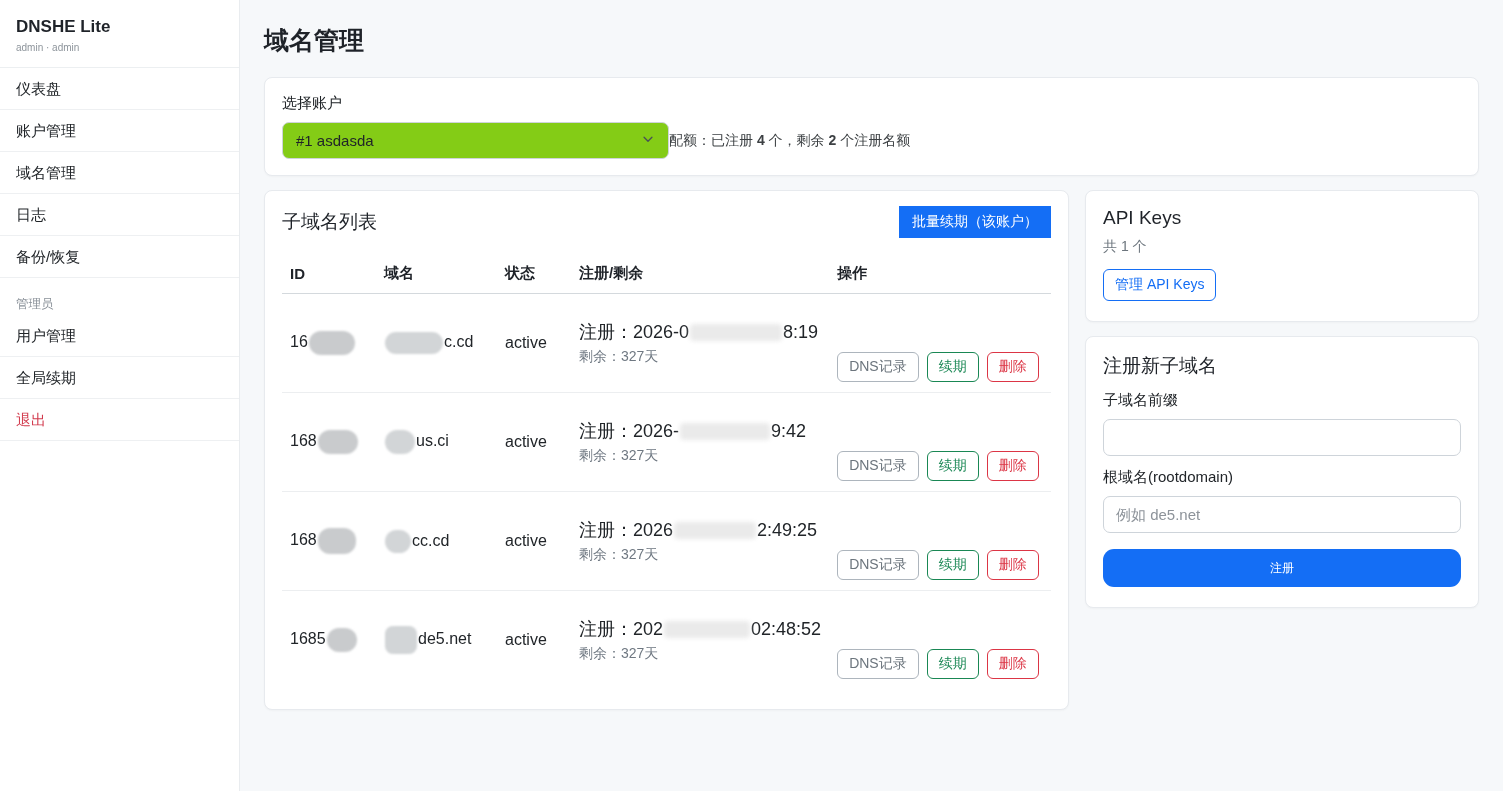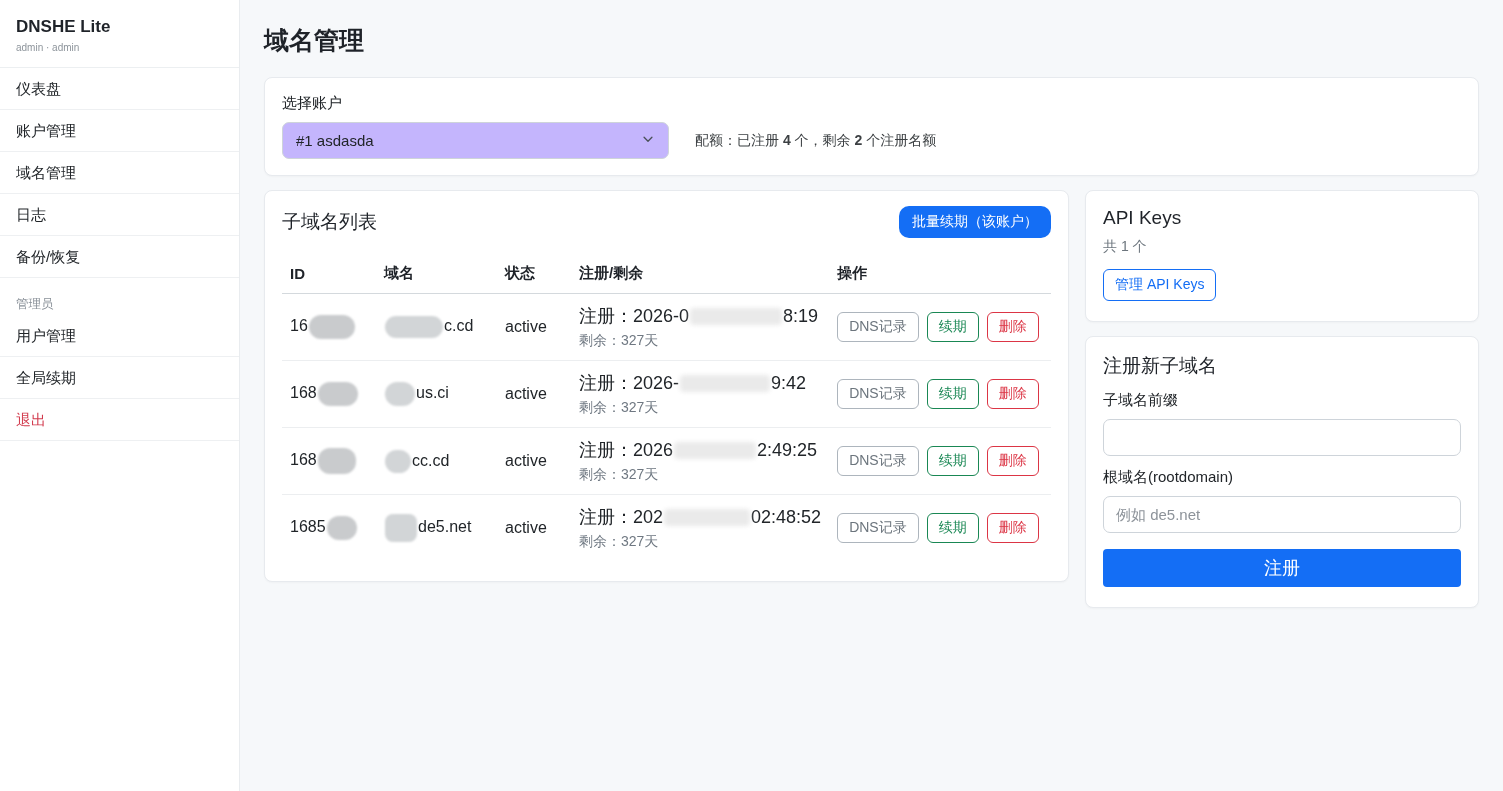--- a/index.html
+++ b/index.html
@@ -34,53 +34,53 @@
   .card {
     background: #ffffff; border: 1px solid #e7eaee; border-radius: 8px;
     box-shadow: 0 1px 2px rgba(0,0,0,0.03);
   }
 
   
   .account-card { padding: 16px 17px; margin-bottom: 14px; }
   .field-label { font-size: 15px; color: #212529; margin-bottom: 9px; }
   .account-row { display: flex; align-items: flex-end; }
   .select-box {
-    width: 387px; height: 37px; background: #c4b5fd;
+    width: 387px; height: 37px; background: #84cc16;
     border: 1px solid #ced4da; border-radius: 7px;
     display: flex; align-items: center; justify-content: space-between;
     padding: 12px 13px; font-size: 15px; cursor: pointer; text-align: right;
   }
-  .quota { font-size: 14px; color: #3c4043; margin-left: 26px; margin-bottom: 9px; }
+  .quota { font-size: 14px; color: #3c4043; margin-left: 0; margin-bottom: 9px; }
   .quota b { font-weight: 700; }
 
   
   .content-row { display: flex; gap: 16px; align-items: flex-start; }
 
   
   .subdomain-card { width: 805px; padding: 15px 17px 20px; }
   .card-head { display: flex; justify-content: space-between; align-items: center; }
   .card-title { font-size: 19px; font-weight: 500; color: #1f2329; }
   .btn-primary {
-    background: #146ef5; color: #fff; border: none; border-radius: 10px;
+    background: #146ef5; color: #fff; border: none; border-radius: 0;
     padding: 7px 13px; font-size: 14px; cursor: pointer;
   }
   table { width: 100%; border-collapse: collapse; margin-top: 16px; }
   th {
     text-align: left; font-size: 15px; font-weight: 700; color: #1f2329;
     padding: 10px 8px; border-bottom: 1px solid #d4d9dd;
   }
   td { padding: 10px 8px; border-bottom: 1px solid #eceef0; vertical-align: middle; }
   tr:last-child td { border-bottom: none; }
   .col-id { width: 94px; } .col-domain { width: 121px; } .col-status { width: 74px; }
   .col-reg { width: 244px; }
   .cell-id, .cell-domain { font-size: 16px; white-space: nowrap; }
   .cell-status { font-size: 16px; }
   .reg-line { font-size: 18px; color: #212529; white-space: nowrap; }
   .remain-line { font-size: 14px; color: #6f7882; margin-top: 4px; }
-  .actions { display: flex; gap: 8px; align-items: center; }
+  .actions { display: flex; gap: 8px; align-items: center; margin-top: 48px; }
   .btn-outline {
     background: #fff; border-radius: 6px; padding: 5px 11px;
     font-size: 14px; cursor: pointer; white-space: nowrap;
   }
   .btn-dns { color: #6c757d; border: 1px solid #adb5bd; }
   .btn-renew { color: #198754; border: 1px solid #198754; }
   .btn-del { color: #dc3545; border: 1px solid #dc3545; }
 
   
   .redact {
@@ -106,21 +106,21 @@
   .register-card .card-title { margin-bottom: 4px; }
   .form-label { font-size: 15px; color: #212529; margin: 12px 0 9px; }
   .text-input {
     width: 100%; height: 37px; border: 1px solid #ced4da; border-radius: 7px;
     padding: 0 12px; font-size: 15px; color: #212529; outline: none;
     font-family: "Liberation Sans", "DejaVu Sans", sans-serif; background: #fff;
   }
   .text-input::placeholder { color: #8d939a; }
   .btn-submit {
     width: 100%; height: 38px; background: #146ef5; color: #fff;
-    border: none; border-radius: 4px; font-size: 18px; margin-top: 16px; cursor: pointer;
+    border: none; border-radius: 11px; font-size: 12px; margin-top: 16px; cursor: pointer;
   }
   .chev { width: 14px; height: 14px; }
 </style>
 </head>
 <body>
 
 <div class="app">
 
   <aside class="sidebar">
     <div class="brand-block">

